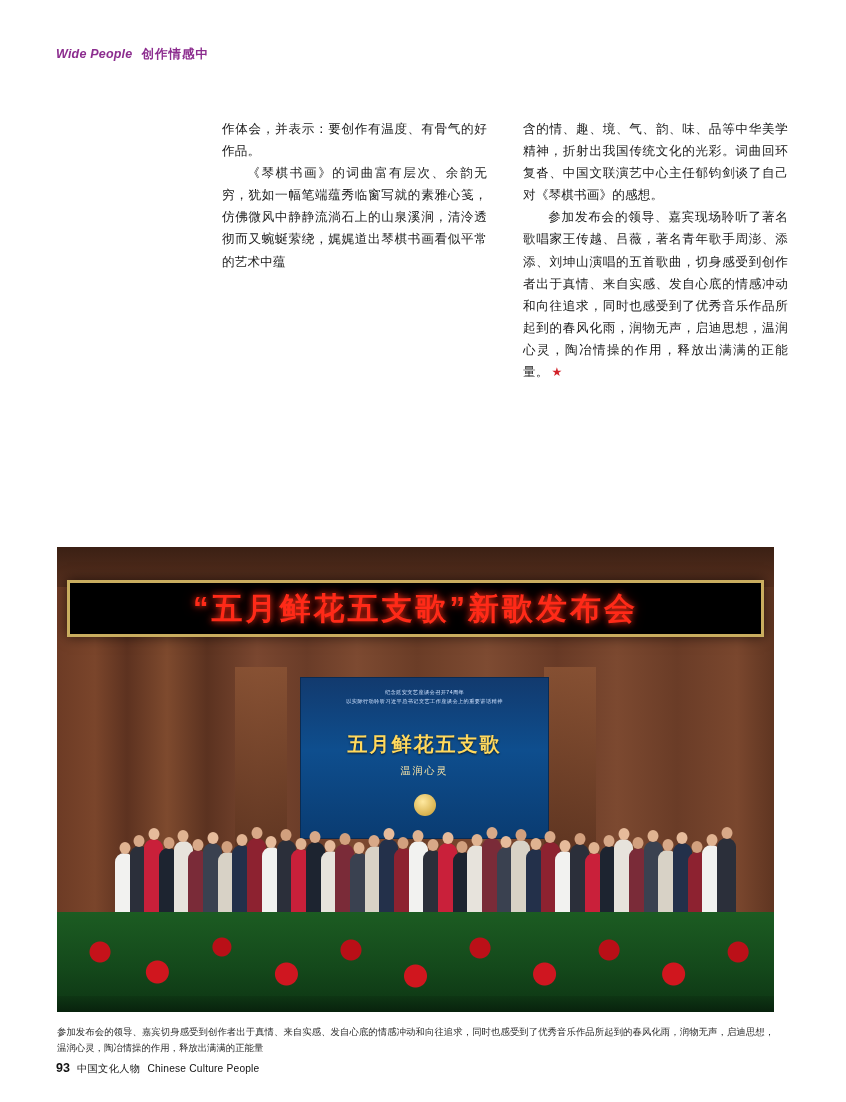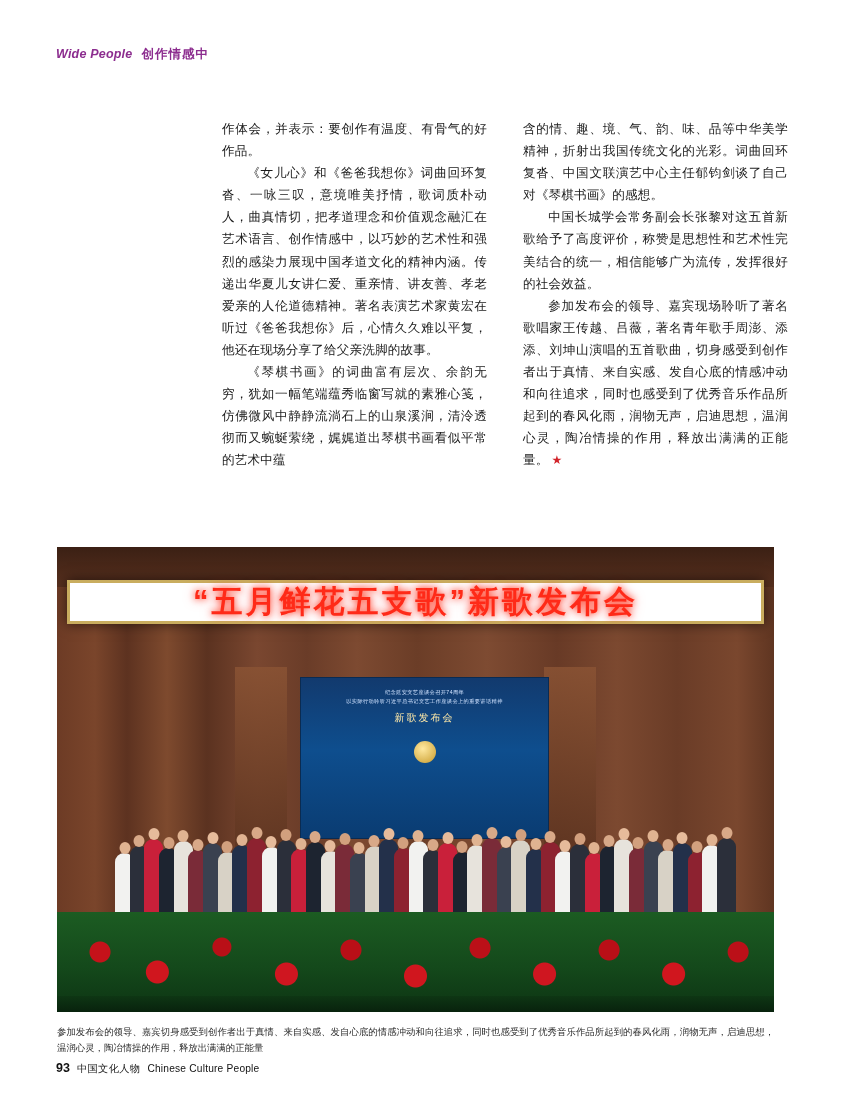--- a/index.html
+++ b/index.html
@@ -97,22 +97,22 @@
     position: absolute;
     left: 0; top: 0; width: 100%; height: 40px;
     background: linear-gradient(180deg,#3b2014,#58301e);
   }
   
   .led-banner {
     position: absolute;
     left: 10px;
     top: 33px;
     width: 697px;
-    height: 44px;
-    background: #ffffff;
+    height: 57px;
+    background: #000000;
     border: 3px solid #c9ad5f;
     box-sizing: border-box;
     display: flex;
     align-items: center;
     justify-content: center;
     box-shadow: 0 0 12px rgba(0,0,0,.6);
   }
   .led-text {
     font-family: "Liberation Sans", sans-serif;
     font-size: 31px;
@@ -272,45 +272,44 @@
 <body>
 
 <div class="page-header">
   <span class="header-en">Wide People</span>
   <span class="header-cn">创作情感中</span>
 </div>
 
 <div class="columns">
   <div class="col">
     <p>作体会，并表示：要创作有温度、有骨气的好作品。</p>
-    <p class="indent">《女儿心》和《爸爸我想你》词曲回环复沓、一咏三叹，意境唯美抒情，歌词质朴动人，曲真情切，把孝道理念和价值观念融汇在艺术语言、创作情感中，以巧妙的艺术性和强烈的感染力展现中国孝道文化的精神内涵。传递出华夏儿女讲仁爱、重亲情、讲友善、孝老爱亲的人伦道德精神。著名表演艺术家黄宏在听过《爸爸我想你》后，心情久久难以平复，他还在现场分享了给父亲洗脚的故事。</p>
     <p class="indent">《琴棋书画》的词曲富有层次、余韵无穷，犹如一幅笔端蕴秀临窗写就的素雅心笺，仿佛微风中静静流淌石上的山泉溪涧，清泠透彻而又蜿蜒萦绕，娓娓道出琴棋书画看似平常的艺术中蕴</p>
   </div>
   <div class="col">
     <p>含的情、趣、境、气、韵、味、品等中华美学精神，折射出我国传统文化的光彩。词曲回环复沓、中国文联演艺中心主任郁钧剑谈了自己对《琴棋书画》的感想。</p>
-    <p class="indent">中国长城学会常务副会长张黎对这五首新歌给予了高度评价，称赞是思想性和艺术性完美结合的统一，相信能够广为流传，发挥很好的社会效益。</p>
     <p class="indent"><span>参加发布会的领导、嘉宾现场聆听了著名歌唱家王传越、吕薇，著名青年歌手周澎、添添、刘坤山演唱的五首歌曲，切身感受到创作者出于真情、来自实感、发自心底的情感冲动和向往追求，同时也感受到了优秀音乐作品所起到的春风化雨，润物无声，启迪思想，温润心灵，陶冶情操的作用，释放出满满的正能量。</span><span class="endmark">★</span></p>
   </div>
 </div>
 
 <div class="photo">
   <div class="hall"></div>
   <div class="hall-top"></div>
 
   <div class="led-banner">
     <span class="led-text">“五月鲜花五支歌”新歌发布会</span>
   </div>
 
   <div class="side-panel l"></div>
   <div class="side-panel r"></div>
 
   <div class="stage-screen">
     <div class="screen-small">纪念延安文艺座谈会召开74周年</div>
     <div class="screen-small" style="margin-top:1px">以实际行动聆听习近平总书记文艺工作座谈会上的重要讲话精神</div>
-    <div class="screen-sub">新歌发布会</div>
+    <div class="screen-title">五月鲜花五支歌</div>
+    <div class="screen-sub">温润心灵</div>
     <div class="screen-badge"></div>
   </div>
 
   <div class="crowd">
       <div class="person" style="left: 58px; height: 72px; background: rgb(242, 242, 240);">
         <div class="head" style="background: rgb(224, 179, 145);"></div>
       </div>
       <div class="person" style="left: 72.6829px; height: 79px; background: rgb(43, 47, 58);">
         <div class="head" style="background: rgb(216, 169, 136);"></div>
       </div>

